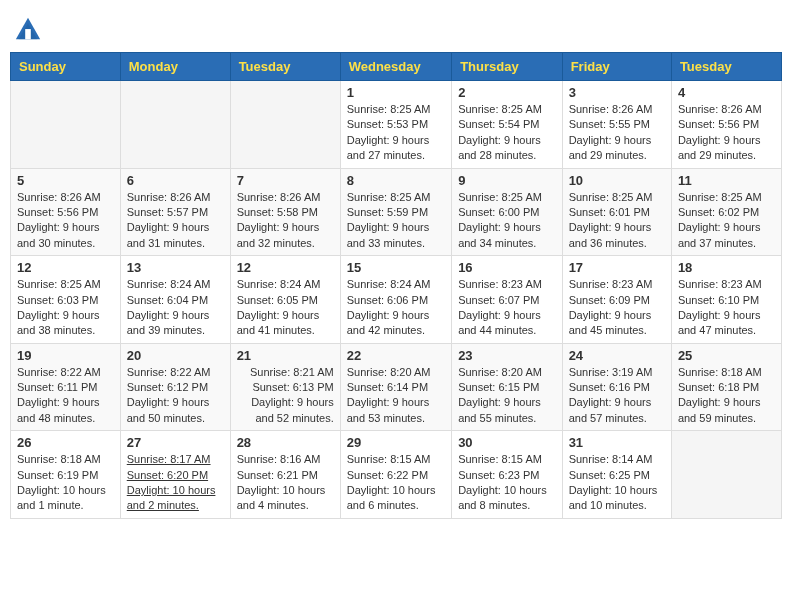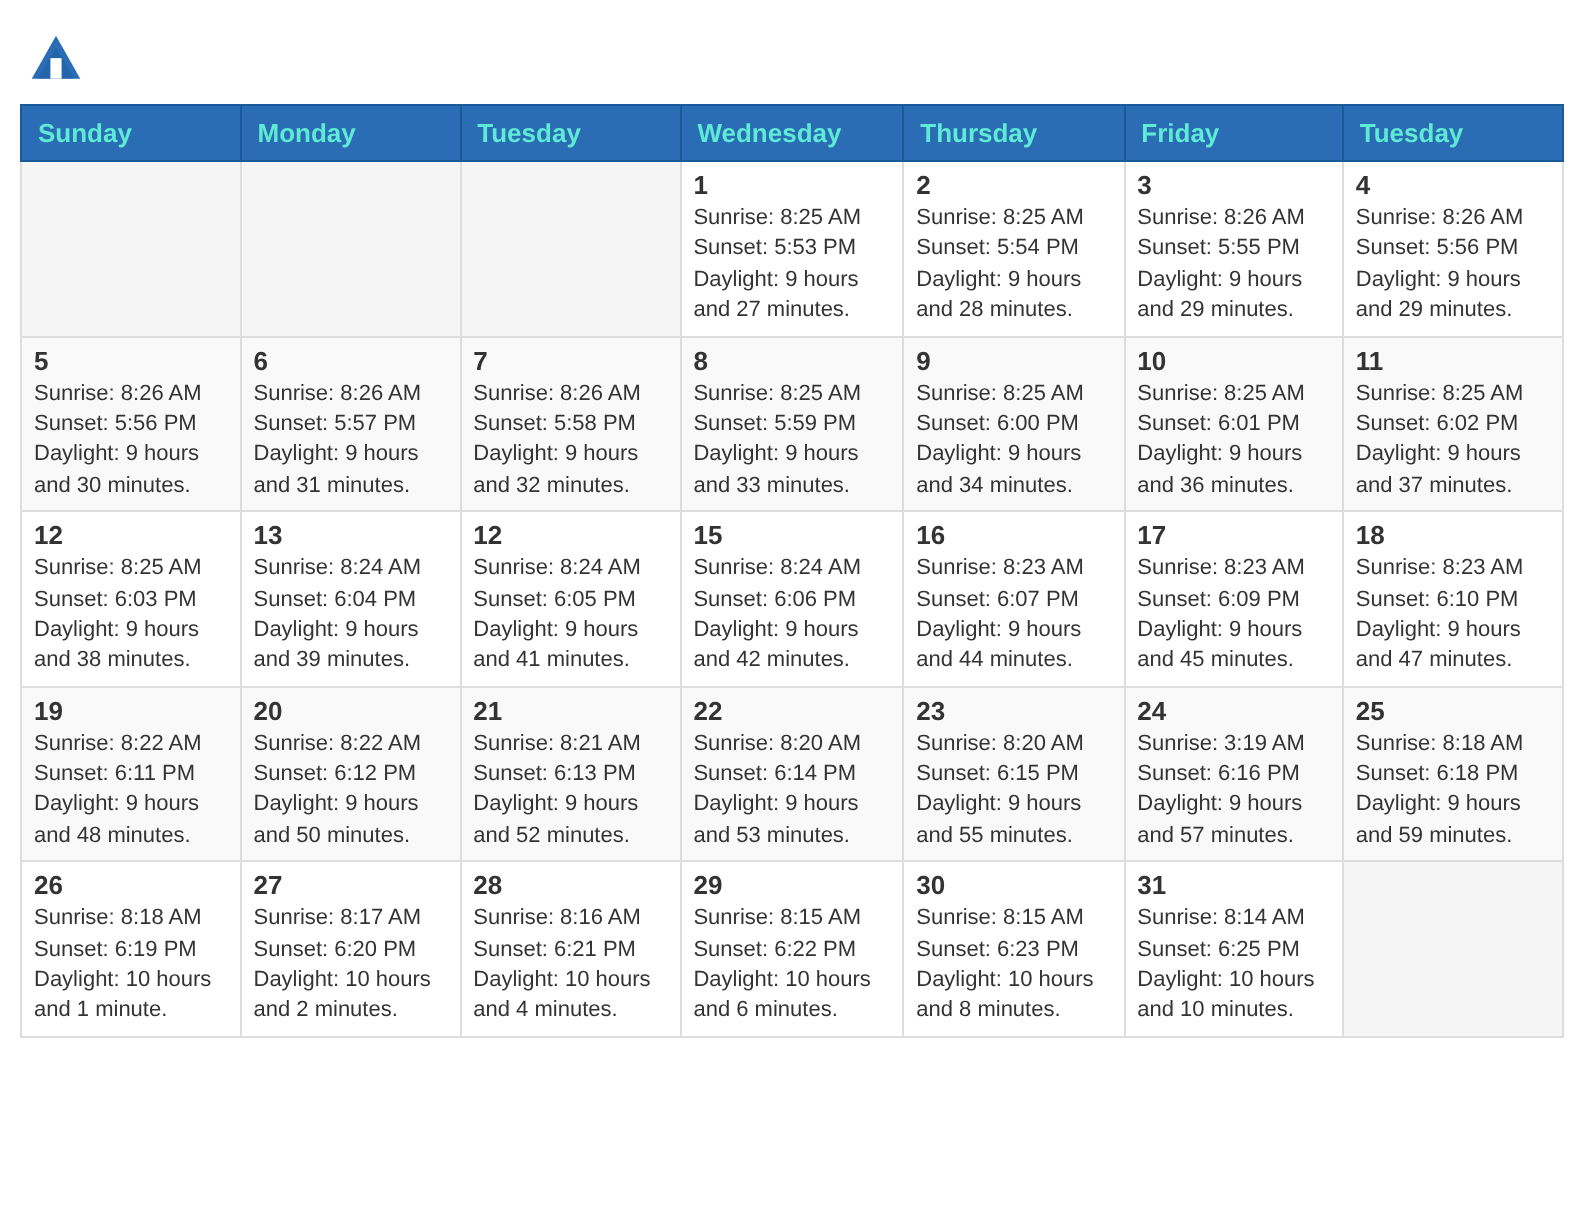--- a/index.html
+++ b/index.html
@@ -55,21 +55,21 @@
       font-size: 16px;
       color: #555;
     }
     .calendar {
       width: 100%;
       border-collapse: collapse;
       border: 1px solid #ccc;
     }
     .calendar th {
       background-color: #2a6db5;
-      color: #5eead4;
+      color: #fde047;
       text-align: left;
       padding: 6px 8px;
       font-size: 13px;
       font-weight: bold;
       border: 1px solid #1a5a9a;
     }
     .calendar td {
       vertical-align: top;
       padding: 4px 6px;
       border: 1px solid #ddd;
@@ -279,21 +279,21 @@
         </td>
         <td>
           <span class="day-num">20</span>
           <div class="day-info" style="white-space: pre-line;">Sunrise: 8:22 AM
 Sunset: 6:12 PM
 Daylight: 9 hours
 and 50 minutes.</div>
         </td>
         <td>
           <span class="day-num">21</span>
-          <div class="day-info" style="white-space: pre-line;">Sunrise: 8:21 AM
+          <div class="day-info" style="white-space: pre-line; text-align: right;">Sunrise: 8:21 AM
 Sunset: 6:13 PM
 Daylight: 9 hours
 and 52 minutes.</div>
         </td>
         <td>
           <span class="day-num">22</span>
           <div class="day-info" style="white-space: pre-line;">Sunrise: 8:20 AM
 Sunset: 6:14 PM
 Daylight: 9 hours
 and 53 minutes.</div>
@@ -323,21 +323,21 @@
       <tr class="week-row">
         <td>
           <span class="day-num">26</span>
           <div class="day-info" style="white-space: pre-line;">Sunrise: 8:18 AM
 Sunset: 6:19 PM
 Daylight: 10 hours
 and 1 minute.</div>
         </td>
         <td>
           <span class="day-num">27</span>
-          <div class="day-info" style="white-space: pre-line;">Sunrise: 8:17 AM
+          <div class="day-info" style="white-space: pre-line; text-decoration: underline;">Sunrise: 8:17 AM
 Sunset: 6:20 PM
 Daylight: 10 hours
 and 2 minutes.</div>
         </td>
         <td>
           <span class="day-num">28</span>
           <div class="day-info" style="white-space: pre-line;">Sunrise: 8:16 AM
 Sunset: 6:21 PM
 Daylight: 10 hours
 and 4 minutes.</div>

